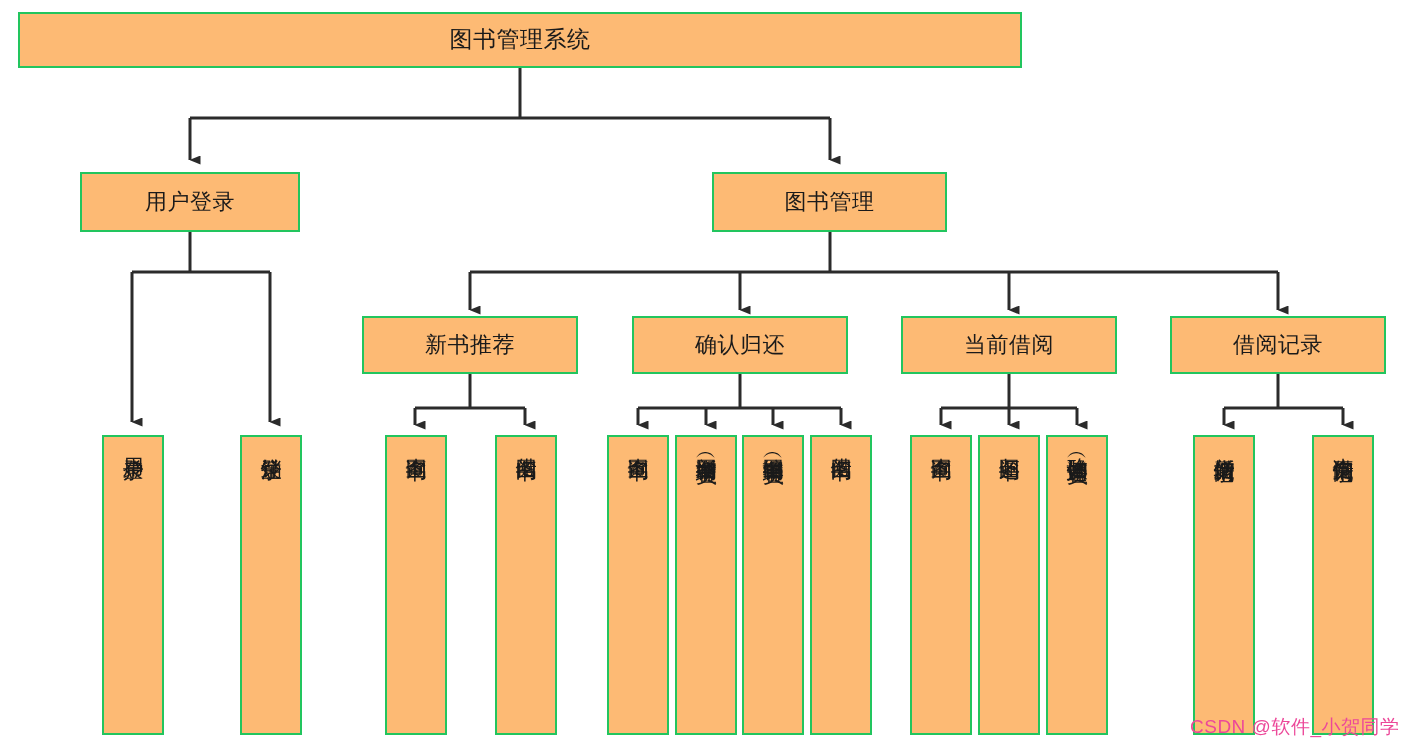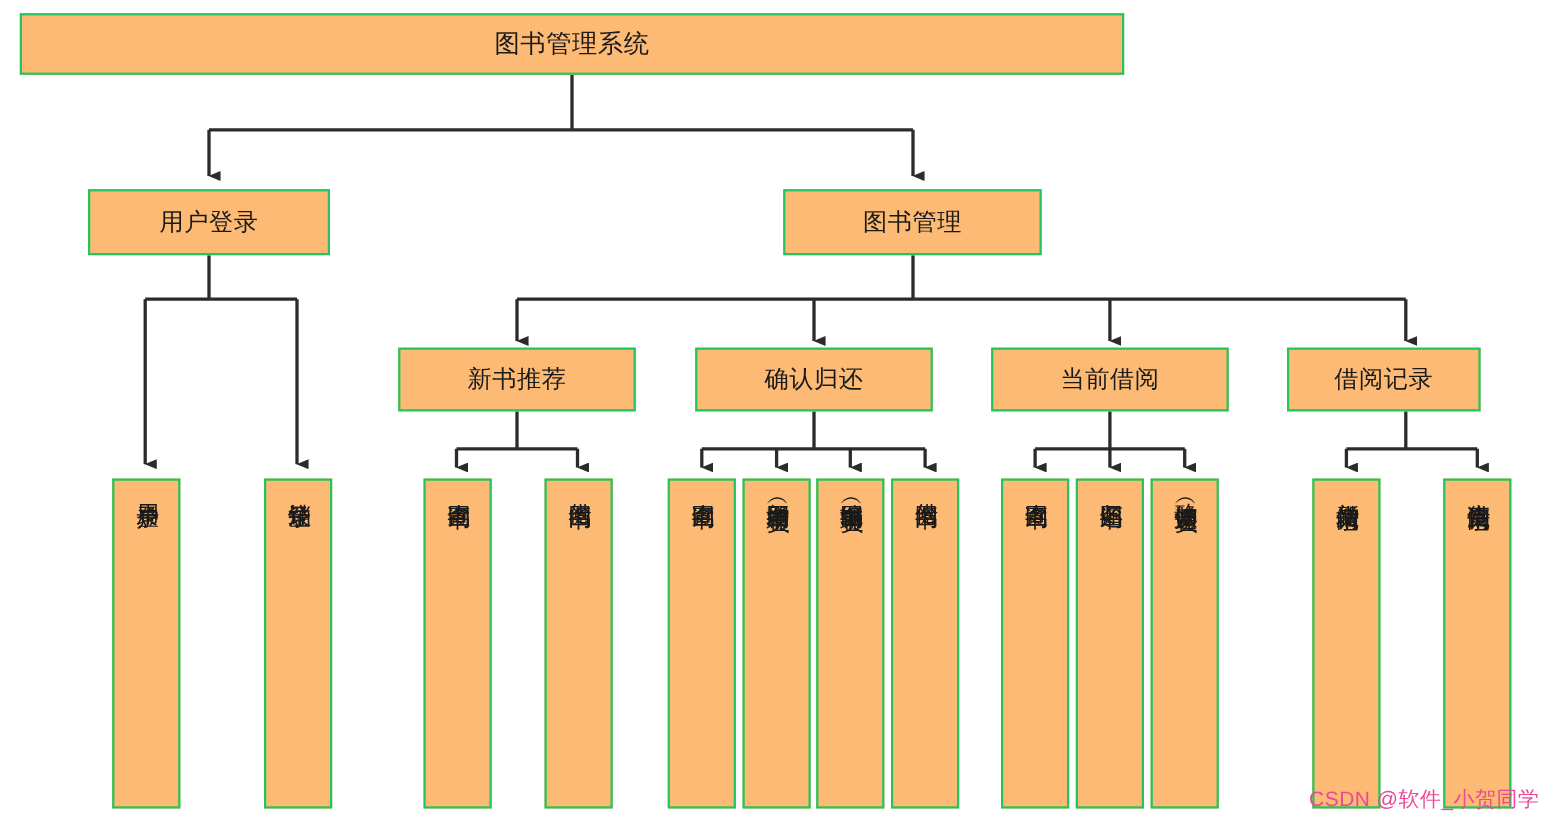--- a/index.html
+++ b/index.html
@@ -148,21 +148,21 @@
   </div>
 
   <div class="node horiz" style="left:632px; top:316px; width:216px; height:58px;">
     <span class="node-label">确认归还</span>
   </div>
 
   <div class="node horiz" style="left:901px; top:316px; width:216px; height:58px;">
     <span class="node-label">当前借阅</span>
   </div>
 
-  <div class="node horiz" style="left:1170px; top:316px; width:176px; height:58px;">
+  <div class="node horiz" style="left:1170px; top:316px; width:216px; height:58px;">
     <span class="node-label">借阅记录</span>
   </div>
 
   <div class="node vert" style="left:102px; top:435px; width:62px; height:300px;">
     <span class="node-label">用户登录</span>
   </div>
 
   <div class="node vert" style="left:240px; top:435px; width:62px; height:300px;">
     <span class="node-label">注销登录</span>
   </div>

